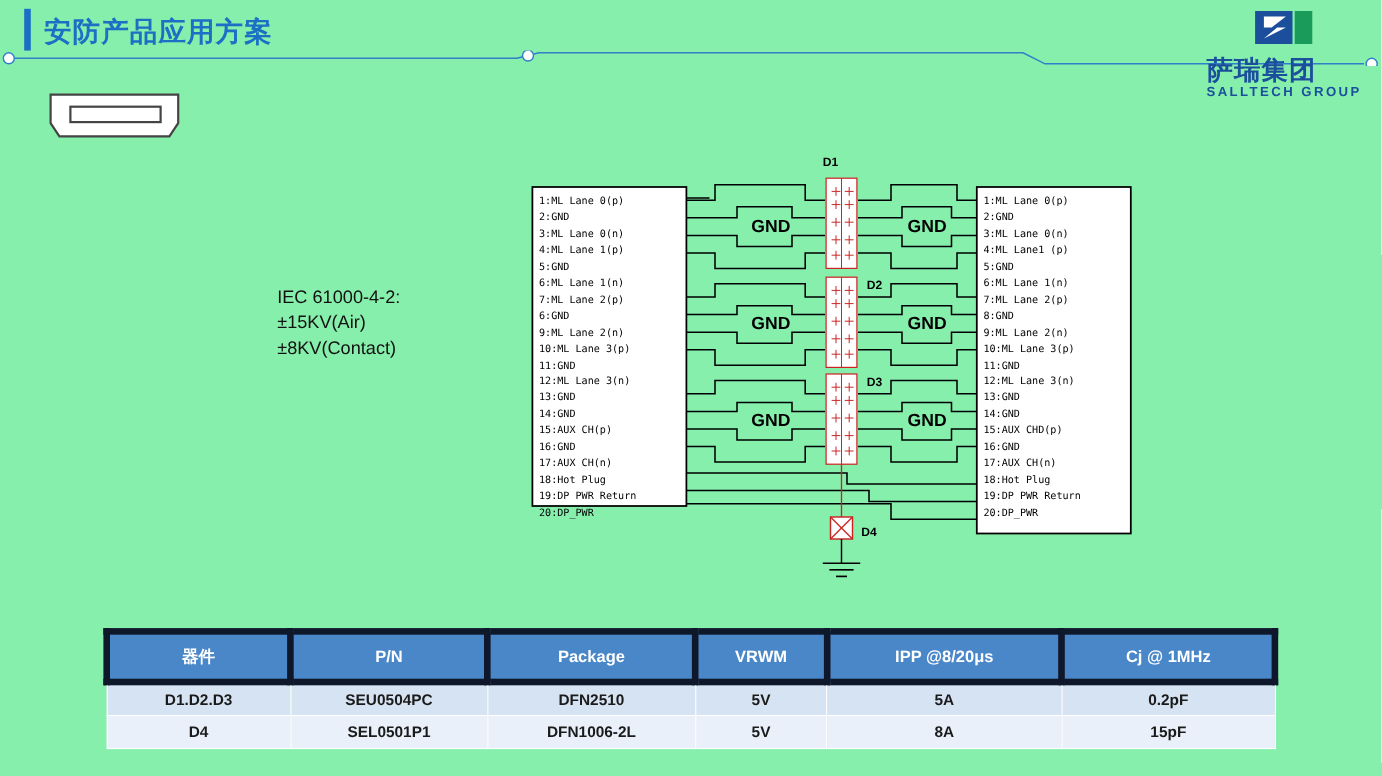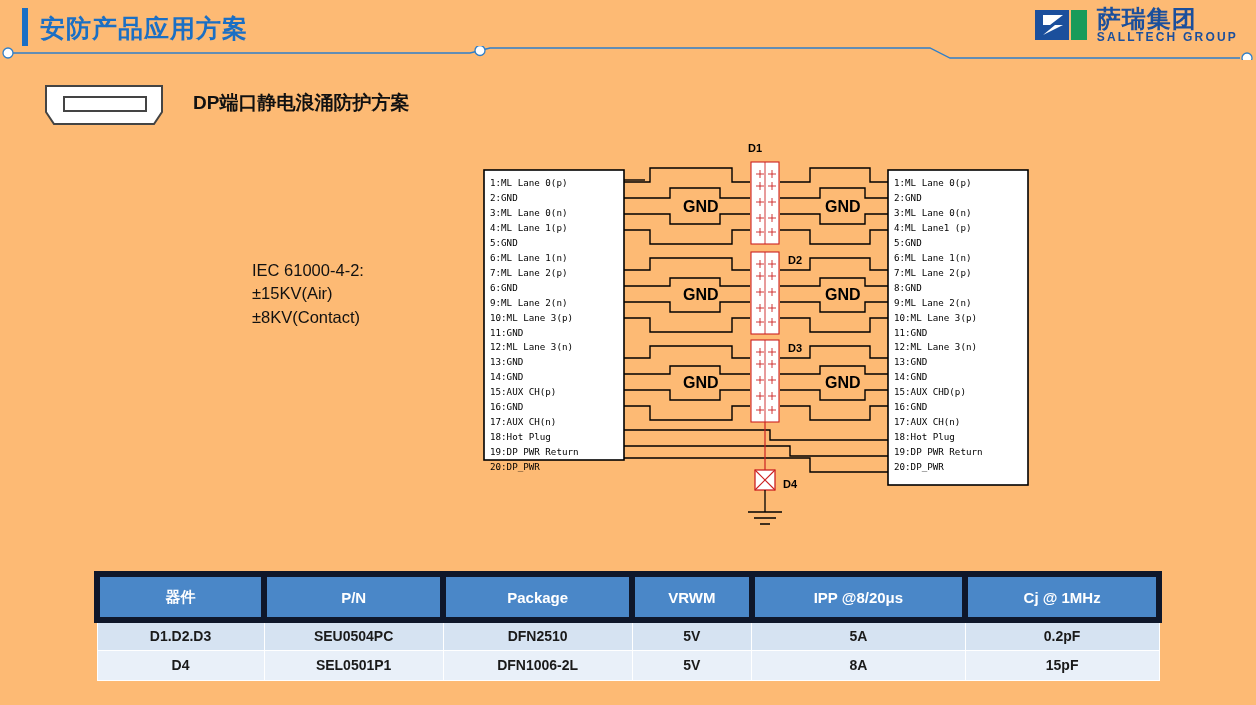--- a/index.html
+++ b/index.html
@@ -7,21 +7,21 @@
     margin: 0; padding: 0;
     width: 1256px; height: 705px;
     background: #ffffff;
     font-family: "Liberation Sans", sans-serif;
     overflow: hidden;
   }
   #page {
     position: relative;
     width: 1256px;
     height: 705px;
-    background: #fdba74;
+    background: #86efac;
   }
 
   
   .hdr-bar {
     position: absolute;
     left: 22px; top: 8px;
     width: 6px; height: 38px;
     background: #1b6fc4;
   }
   .hdr-title {
@@ -36,20 +36,21 @@
     position: absolute;
     left: 0; top: 46px;
     width: 1256px; height: 14px;
   }
   .logo-wrap {
     position: absolute;
     right: 18px; top: 6px;
     display: flex;
     align-items: center;
     gap: 8px;
+    flex-direction: column;
   }
   .logo-mark { width: 56px; height: 38px; }
   .logo-text { line-height: 1.05; }
   .logo-cn {
     font-size: 24px; font-weight: bold; color: #1b4f9c;
     letter-spacing: 1px;
   }
   .logo-en {
     font-size: 12px; color: #1b4f9c; letter-spacing: 2.2px;
     font-weight: bold;
@@ -164,21 +165,20 @@
       <div class="logo-cn">萨瑞集团</div>
       <div class="logo-en">SALLTECH GROUP</div>
     </div>
   </div>
 
   <svg class="dp-icon" width="128" height="46" viewBox="0 0 128 46">
     <path d="M4,4 L120,4 L120,30 L112,42 L12,42 L4,30 Z" fill="#ffffff" stroke="#444444" stroke-width="2"></path>
     <rect x="22" y="15" width="82" height="14" fill="#ffffff" stroke="#444444" stroke-width="2"></rect>
   </svg>
 
-  <div class="sub-title">DP端口静电浪涌防护方案</div>
 
   <div class="iec">IEC 61000-4-2:
 ±15KV(Air)
 ±8KV(Contact)</div>
 
   <div class="schematic">
     <svg width="600" height="400" viewBox="0 0 600 400">
 
       <rect x="14" y="30" width="140" height="290" fill="#ffffff" stroke="#000000" stroke-width="1.6"></rect>
 

